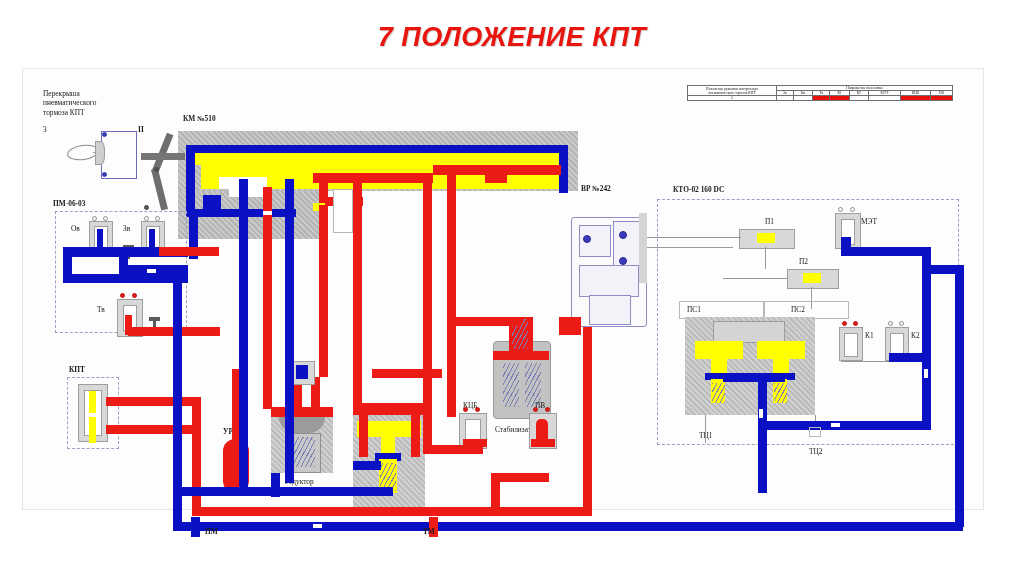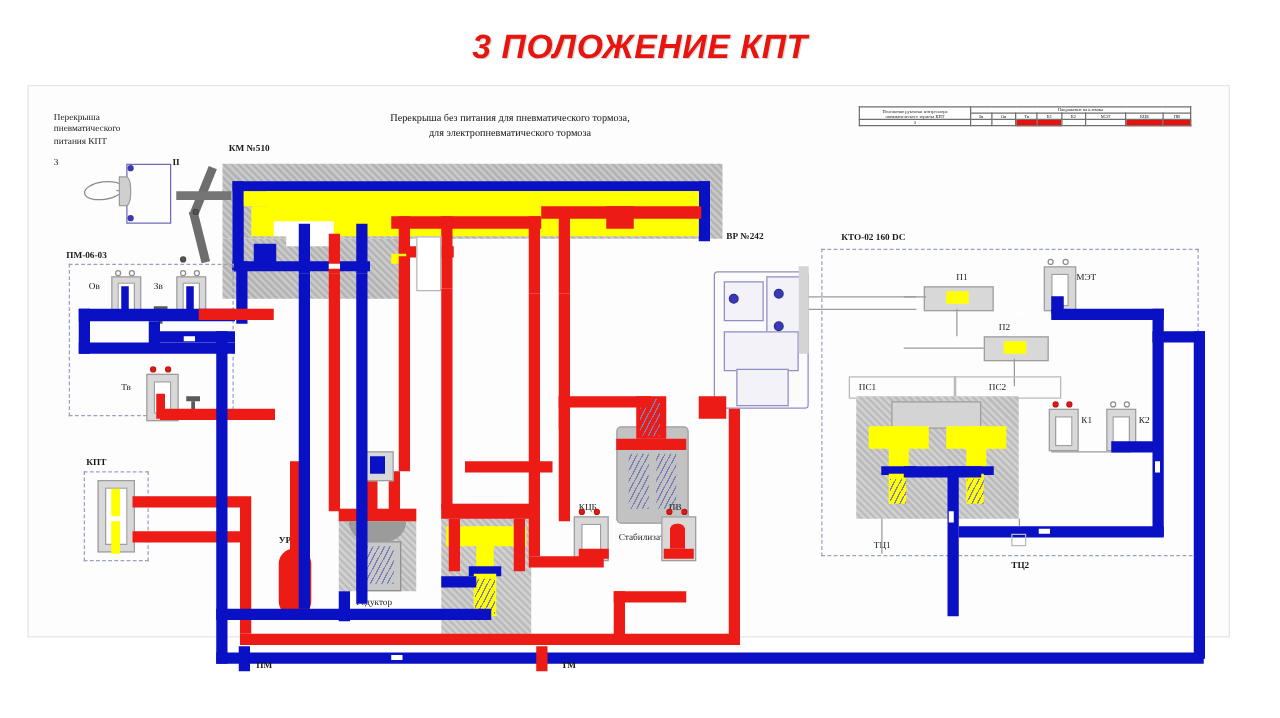--- a/index.html
+++ b/index.html
@@ -51,33 +51,29 @@
   
   #ttable{position:absolute;border-collapse:collapse;font-size:3.6px;
           font-family:"Liberation Serif",serif;color:#222;}
   #ttable td,#ttable th{border:.6px solid #6f6f6f;padding:0;text-align:center;
           font-weight:normal;line-height:1.15;}
   .redcell{background:#e8120d;}
 </style>
 </head>
 <body>
 
-<div id="title">3 ПОЛОЖЕНИЕ КПТ</div>
+<div id="title">7 ПОЛОЖЕНИЕ КПТ</div>
 
 <div id="canvas">
 
-  <div class="cap" style="left:220px;top:20px;width:330px;">
-    <div>Перекрыша без питания для пневматического тормоза,</div>
-    <div>для электропневматического тормоза</div>
-  </div>
 
   <div class="lbl" style="left:20px;top:20px;">
     <div>Перекрыша</div>
     <div>пневматического</div>
-    <div>питания КПТ</div>
+    <div>тормоза КПТ</div>
   </div>
   <div class="lbl" style="left:20px;top:56px;">3</div>
 
   <div class="solidbox" style="left:78px;top:62px;width:34px;height:46px;border-color:#6b6bbb;"></div>
   <div class="term" style="left:79px;top:63px;background:#3a3ab0;border-color:#3a3ab0;"></div>
   <div class="term" style="left:79px;top:103px;background:#3a3ab0;border-color:#3a3ab0;"></div>
 
   <div style="position:absolute;left:44px;top:76px;width:30px;height:13px;
               border:1px solid #8a8a8a;border-radius:50%;transform:rotate(-8deg);"></div>
   <div class="thinline" style="left:70px;top:83px;width:10px;height:1px;"></div>
@@ -312,21 +308,21 @@
   <div class="vin" style="left:867px;top:264px;width:12px;height:22px;"></div>
   <div class="term" style="left:865px;top:252px;"></div>
   <div class="term" style="left:876px;top:252px;"></div>
   <div class="pipe blue" style="left:866px;top:284px;width:40px;height:9px;"></div>
 
   <div class="pipe blue" style="left:818px;top:178px;width:90px;height:9px;"></div>
   <div class="pipe blue" style="left:899px;top:178px;width:9px;height:182px;"></div>
   <div class="pipe blue" style="left:744px;top:352px;width:164px;height:9px;"></div>
 
   <div class="lbl" style="left:676px;top:362px;">ТЦ1</div>
-  <div class="lbl" style="left:786px;top:378px;font-weight:bold;">ТЦ2</div>
+  <div class="lbl" style="left:786px;top:378px;">ТЦ2</div>
   <div class="thinline" style="left:682px;top:346px;width:1px;height:28px;"></div>
   <div class="thinline" style="left:792px;top:346px;width:1px;height:6px;"></div>
   <div class="solidbox" style="left:786px;top:358px;width:10px;height:8px;"></div>
 
   <div class="pipe red" style="left:169px;top:328px;width:9px;height:110px;"></div>
   <div class="pipe red" style="left:169px;top:438px;width:400px;height:9px;"></div>
   <div class="pipe red" style="left:560px;top:258px;width:9px;height:188px;"></div>
   <div class="pipe red" style="left:240px;top:150px;width:9px;height:190px;"></div>
   <div class="pipe red" style="left:296px;top:136px;width:9px;height:172px;"></div>
   <div class="pipe red" style="left:330px;top:162px;width:9px;height:176px;"></div>
@@ -350,21 +346,21 @@
   <div class="wht" style="position:absolute;left:124px;top:200px;width:9px;height:4px;"></div>
   <div class="wht" style="position:absolute;left:788px;top:180px;width:9px;height:4px;"></div>
   <div class="wht" style="position:absolute;left:808px;top:354px;width:9px;height:4px;"></div>
   <div class="wht" style="position:absolute;left:901px;top:300px;width:4px;height:9px;"></div>
   <div class="wht" style="position:absolute;left:736px;top:340px;width:4px;height:9px;"></div>
   <div class="wht" style="position:absolute;left:240px;top:142px;width:9px;height:4px;"></div>
 
   <div class="pipe blue" style="left:168px;top:448px;width:9px;height:20px;"></div>
   <div class="lbl b" style="left:182px;top:458px;">ПМ</div>
   <div class="pipe red" style="left:406px;top:448px;width:9px;height:20px;"></div>
-  <div class="lbl b" style="left:426px;top:458px;">ТМ</div>
+  <div class="lbl b" style="left:400px;top:458px;">ТМ</div>
 
   <table id="ttable" style="left:664px;top:16px;width:266px;">
     <tbody>
         <tr>
       <td rowspan="2" style="width:88px;">
         <span>Положение рукоятки контроллера</span><br>
         <span>пневматического тормоза КПТ</span>
       </td>
       <td colspan="8">Напряжение на клеммы</td>
     </tr>

